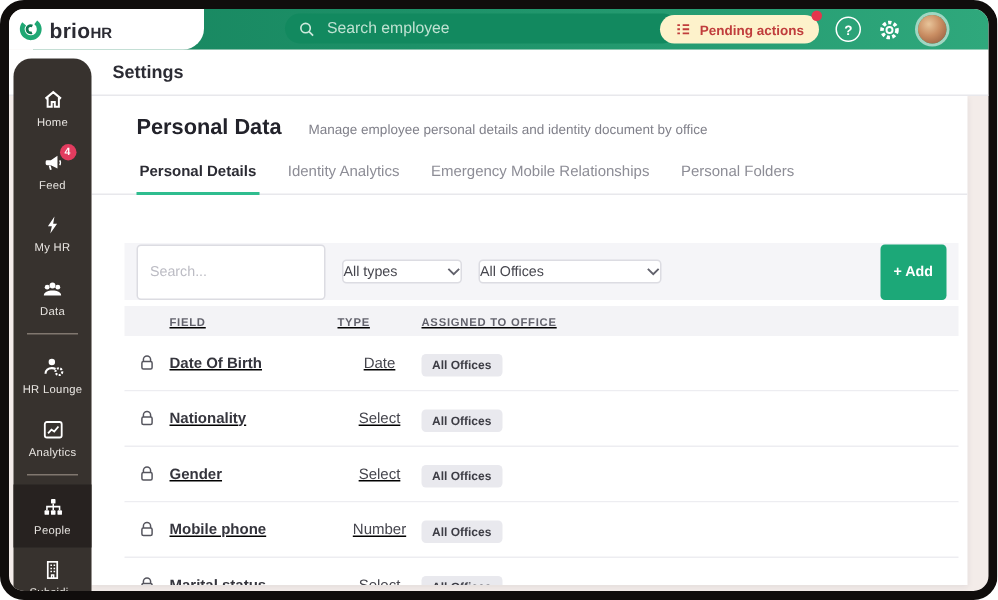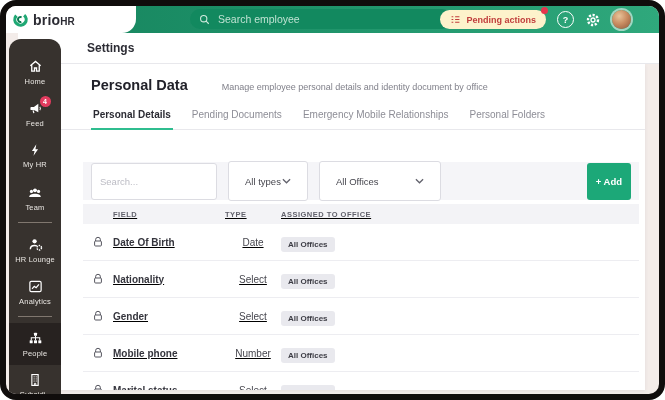--- a/index.html
+++ b/index.html
@@ -25,54 +25,54 @@
   .pending-pill span{font-size:9px;font-weight:bold;color:#c03d3c;white-space:nowrap;}
   .pending-dot{position:absolute;top:-3px;right:-2px;width:7px;height:7px;border-radius:50%;background:#e5364d;}
   .help-btn{width:15px;height:15px;border:1.3px solid #fff;border-radius:50%;color:#fff;
     font-size:9px;font-weight:bold;display:flex;align-items:center;justify-content:center;cursor:pointer;}
   .icon-btn{display:flex;align-items:center;justify-content:center;cursor:pointer;}
   .avatar{width:19px;height:19px;border-radius:50%;cursor:pointer;
     background:radial-gradient(circle at 38% 32%,#e8c49a 0%,#c98d62 45%,#8a5438 100%);
     box-shadow:0 0 0 2px rgba(255,255,255,.55);}
 
   
-  .settings-bar{position:absolute;left:12px;right:0;top:27px;height:31px;background:#fff;
+  .settings-bar{position:absolute;left:0;right:0;top:27px;height:31px;background:#fff;
     border-bottom:1px solid #e8e8ec;z-index:5;display:flex;align-items:center;padding-left:69px;box-sizing:border-box;}
   .settings-bar h2{margin:0;font-size:12px;font-weight:bold;color:#2c2c34;}
 
   
   .sidebar{position:absolute;left:3px;top:33px;bottom:0;width:52px;background:#37322e;
     border-radius:12px 12px 0 0;z-index:20;display:flex;flex-direction:column;align-items:center;padding-top:12px;box-sizing:border-box;}
   .nav-item{width:100%;height:42px;display:flex;flex-direction:column;align-items:center;justify-content:center;
     gap:3px;cursor:pointer;position:relative;flex-shrink:0;}
   .nav-item.active{background:#272220;}
   .nav-label{font-size:7.5px;color:#e9e6e2;letter-spacing:.2px;white-space:nowrap;}
   .nav-icon{position:relative;display:flex;}
   .nav-badge{position:absolute;top:-5px;right:-8px;min-width:11px;height:11px;border-radius:6px;
     background:#e23c5f;color:#fff;font-size:7px;font-weight:bold;display:flex;align-items:center;justify-content:center;padding:0 2px;box-sizing:border-box;}
   .nav-divider{width:34px;height:1px;background:#9a8f86;opacity:.75;margin:3px 0 6px;flex-shrink:0;}
 
   
   .card{position:absolute;left:55px;top:58px;right:14px;bottom:4px;background:#fff;
     box-shadow:0 1px 4px rgba(40,40,70,.08);overflow:hidden;}
-  .page-head{display:flex;align-items:baseline;gap:34px;padding:13px 0 0 30px;}
+  .page-head{display:flex;align-items:baseline;gap:18px;padding:13px 0 0 30px;}
   .page-title{margin:0;font-size:14.5px;font-weight:bold;color:#22222a;}
   .page-sub{font-size:9px;color:#80808a;}
   .tabs{display:flex;gap:17px;padding-left:30px;margin-top:16px;border-bottom:1px solid #e8e8ec;}
   .tab{font-size:10px;color:#8d8d96;padding:0 2px 8px;cursor:pointer;border-bottom:2px solid transparent;margin-bottom:-1px;white-space:nowrap;}
   .tab.active{color:#2b2b33;font-weight:bold;border-bottom-color:#2fbd8f;}
 
   
   .filter-bar{margin:32px 0 0 22px;width:556px;height:38px;background:#f5f5f8;
     display:flex;align-items:center;padding:0 8px;box-sizing:border-box;}
   .filter-search{width:126px;height:37px;background:#fff;border:1px solid #dcdce2;border-radius:3px;
     font-size:9.5px;color:#4a4a52;padding:0 8px;box-sizing:border-box;outline:none;margin-right:11px;font-family:"Liberation Sans",sans-serif;}
   .filter-search::placeholder{color:#bcbcc4;}
-  .select{height:40px;background:#fff;border:1px solid #dcdce2;border-radius:3px;display:flex;
-    align-items:center;justify-content:space-between;padding:0 16px;box-sizing:border-box;cursor:pointer;margin-right:11px;}
+  .select{height:16px;background:#fff;border:1px solid #dcdce2;border-radius:3px;display:flex;
+    align-items:center;justify-content:space-between;padding:0 0;box-sizing:border-box;cursor:pointer;margin-right:11px;}
   .select span{font-size:9.5px;color:#46464e;}
   .select.w-type{width:80px;}
   .select.w-office{width:122px;}
   .add-btn{margin-left:auto;height:37px;padding:0 9px;background:#1ca878;color:#fff;border:none;
     border-radius:3px;font-size:9.5px;font-weight:bold;cursor:pointer;font-family:"Liberation Sans",sans-serif;}
 
   
   .table{margin:4px 0 0 22px;width:556px;}
   .thead,.trow{display:grid;grid-template-columns:30px 112px 56px 1fr;align-items:center;text-decoration:underline;}
   .thead{height:20px;background:#f3f3f6;}
@@ -164,21 +164,21 @@
       </div>
       <div class="nav-item">
         <span class="nav-icon">
           <svg width="16" height="15" viewBox="0 0 18 16">
               <circle cx="5" cy="6.8" r="1.8" fill="#fff"></circle>
               <circle cx="13" cy="6.8" r="1.8" fill="#fff"></circle>
               <circle cx="9" cy="5.6" r="2.2" fill="#fff"></circle>
               <path d="M2.5 13c0-2.3 3-3.6 6.5-3.6s6.5 1.3 6.5 3.6z" fill="#fff"></path>
             </svg>
         </span>
-        <span class="nav-label">Team</span>
+        <span class="nav-label">Data</span>
       </div>
       <div class="nav-divider"></div>
       <div class="nav-item">
         <span class="nav-icon">
           <svg width="15" height="15" viewBox="0 0 16 16">
               <circle cx="7" cy="4.6" r="2.3" fill="#fff"></circle>
               <path d="M2.5 13c0-2.6 2-4 4.5-4 1 0 1.9.2 2.6.6" fill="none" stroke="#fff" stroke-width="1.5"></path>
               <circle cx="12" cy="11.5" r="2.4" fill="none" stroke="#fff" stroke-width="1.5" stroke-dasharray="1.4 1"></circle>
             </svg>
         </span>
@@ -219,21 +219,21 @@
 
     <main class="card">
 
       <div class="page-head">
         <h1 class="page-title">Personal Data</h1>
         <span class="page-sub">Manage employee personal details and identity document by office</span>
       </div>
 
       <div class="tabs">
         <div class="tab active">Personal Details</div>
-        <div class="tab">Pending Documents</div>
+        <div class="tab">Identity Analytics</div>
         <div class="tab">Emergency Mobile Relationships</div>
         <div class="tab">Personal Folders</div>
       </div>
 
       <div class="filter-bar">
         <input class="filter-search" type="text" placeholder="Search..." style="">
         <div class="select w-type">
           <span>All types</span>
           <svg width="9" height="6" viewBox="0 0 10 6">
               <path d="M1 1l4 4 4-4" fill="none" stroke="#62626c" stroke-width="1.4"></path>

